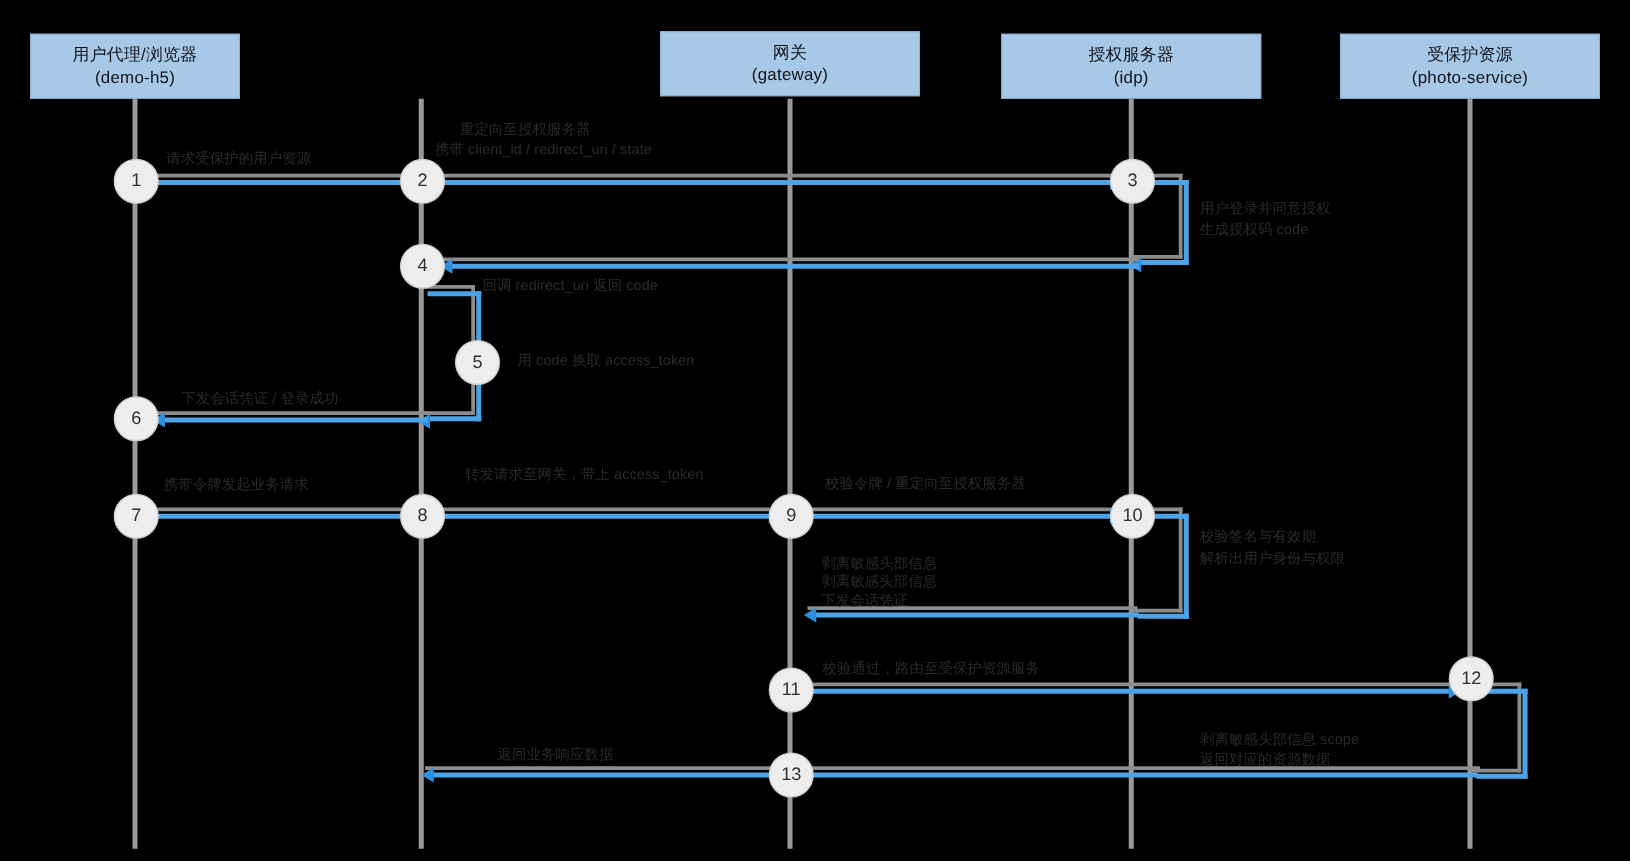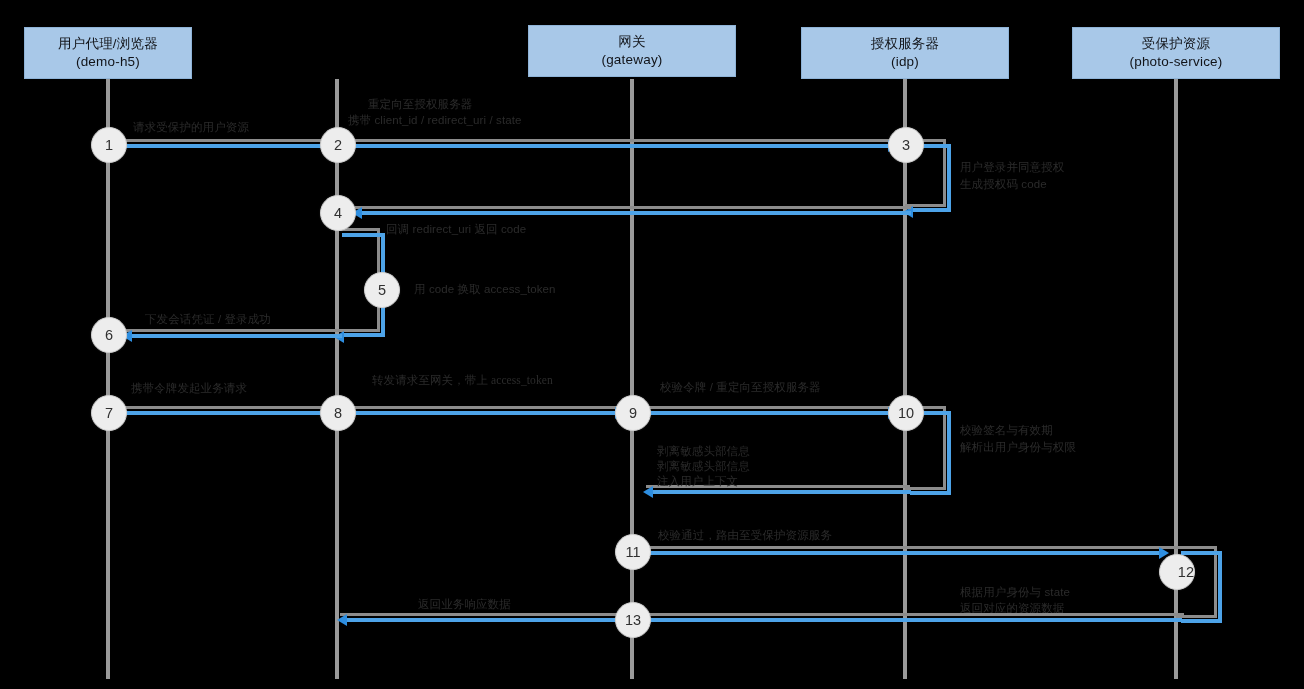--- a/index.html
+++ b/index.html
@@ -166,53 +166,53 @@
   <div class="label" style="left:145px; top:312px;">下发会话凭证 / 登录成功</div>
 
   <div class="msg-shadow" style="left:108px; top:406px; width:228px;"></div>
   <div class="msg" style="left:108px; top:411px; width:220px;"></div>
   <div class="arrowhead right" style="left:322px; top:407px;"></div>
   <div class="label" style="left:131px; top:381px;">携带令牌发起业务请求</div>
 
   <div class="msg-shadow" style="left:340px; top:406px; width:292px;"></div>
   <div class="msg" style="left:345px; top:411px; width:275px;"></div>
   <div class="arrowhead right" style="left:615px; top:407px;"></div>
-  <div class="label" style="left:372px; top:373px;font-family:Liberation Serif, serif;">转发请求至网关，带上 access_token</div>
+  <div class="label" style="left:372px; top:373px;">转发请求至网关，带上 access_token</div>
 
   <div class="msg-shadow" style="left:636px; top:406px; width:269px;"></div>
   <div class="msg" style="left:641px; top:411px; width:252px;"></div>
   <div class="arrowhead right" style="left:888px; top:407px;"></div>
   <div class="label" style="left:660px; top:380px;">校验令牌 / 重定向至授权服务器</div>
 
   <div class="selfloop-shadow" style="left:905px; top:406px; width:41px; height:84px;"></div>
   <div class="selfloop" style="left:910px; top:411px; width:41px; height:84px;"></div>
   <div class="msg-shadow" style="left:646px; top:485px; width:264px;"></div>
   <div class="msg" style="left:651px; top:490px; width:260px;"></div>
   <div class="arrowhead left" style="left:643px; top:486px;"></div>
   <div class="label" style="left:960px; top:423px;">校验签名与有效期</div>
   <div class="label" style="left:960px; top:440px;">解析出用户身份与权限</div>
   <div class="label" style="left:657px; top:444px;">剥离敏感头部信息</div>
   <div class="label" style="left:657px; top:459px;">剥离敏感头部信息</div>
-  <div class="label" style="left:657px; top:474px;">注入用户上下文</div>
+  <div class="label" style="left:657px; top:474px;">下发会话凭证</div>
 
   <div class="msg-shadow" style="left:636px; top:546px; width:540px;"></div>
   <div class="msg" style="left:641px; top:551px; width:523px;"></div>
   <div class="arrowhead right" style="left:1159px; top:547px;"></div>
   <div class="label" style="left:658px; top:528px;">校验通过，路由至受保护资源服务</div>
 
   <div class="selfloop-shadow" style="left:1176px; top:546px; width:41px; height:72px;"></div>
   <div class="selfloop" style="left:1181px; top:551px; width:41px; height:72px;"></div>
-  <div class="label" style="left:960px; top:585px;">根据用户身份与 state</div>
+  <div class="label" style="left:960px; top:585px;">剥离敏感头部信息 scope</div>
   <div class="label" style="left:960px; top:601px;">返回对应的资源数据</div>
 
   <div class="msg-shadow" style="left:340px; top:613px; width:844px;"></div>
   <div class="msg" style="left:345px; top:618px; width:837px;"></div>
   <div class="arrowhead left" style="left:337px; top:614px;"></div>
   <div class="arrowhead left" style="left:626px; top:614px;"></div>
-  <div class="label" style="left:398px; top:597px;margin-left:20px;">返回业务响应数据</div>
+  <div class="label" style="left:398px; top:597px;">返回业务响应数据</div>
 
   <div class="step" style="left:91px;  top:127px;">
       <span>1</span>
     </div>
   <div class="step" style="left:320px; top:127px;">
       <span>2</span>
     </div>
   <div class="step" style="left:888px; top:127px;">
       <span>3</span>
     </div>
@@ -233,20 +233,20 @@
     </div>
   <div class="step" style="left:615px; top:395px;">
       <span>9</span>
     </div>
   <div class="step" style="left:888px; top:395px;">
       <span>10</span>
     </div>
   <div class="step" style="left:615px; top:534px;">
       <span>11</span>
     </div>
-  <div class="step" style="left:1159px;top:554px;justify-content:flex-end;">
+  <div class="step" style="left:1159px;top:525px;">
       <span>12</span>
     </div>
   <div class="step" style="left:615px; top:602px;">
       <span>13</span>
     </div>
 
 </div>
 
 </body></html>

